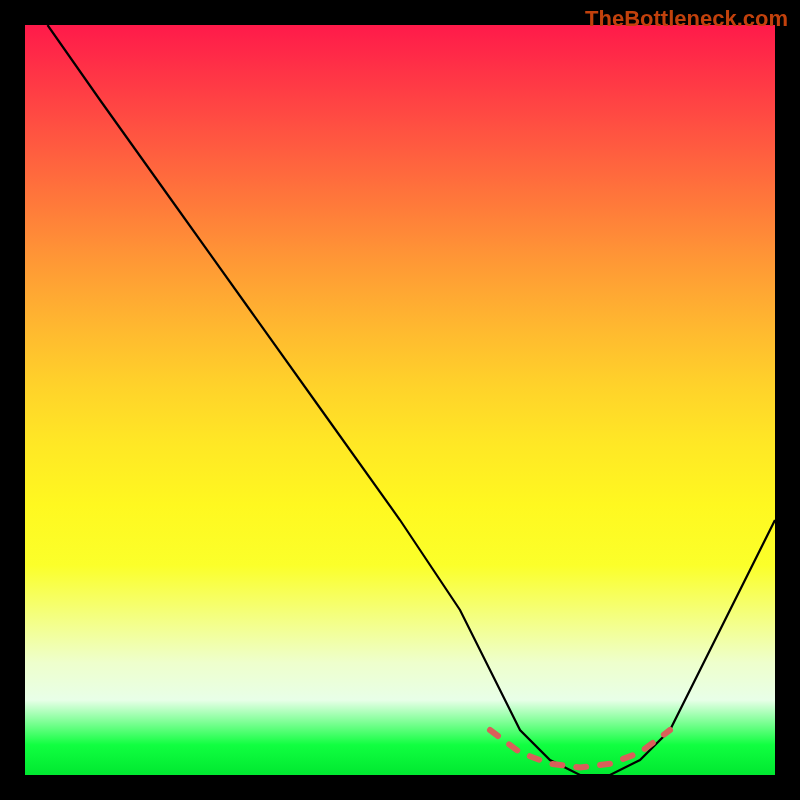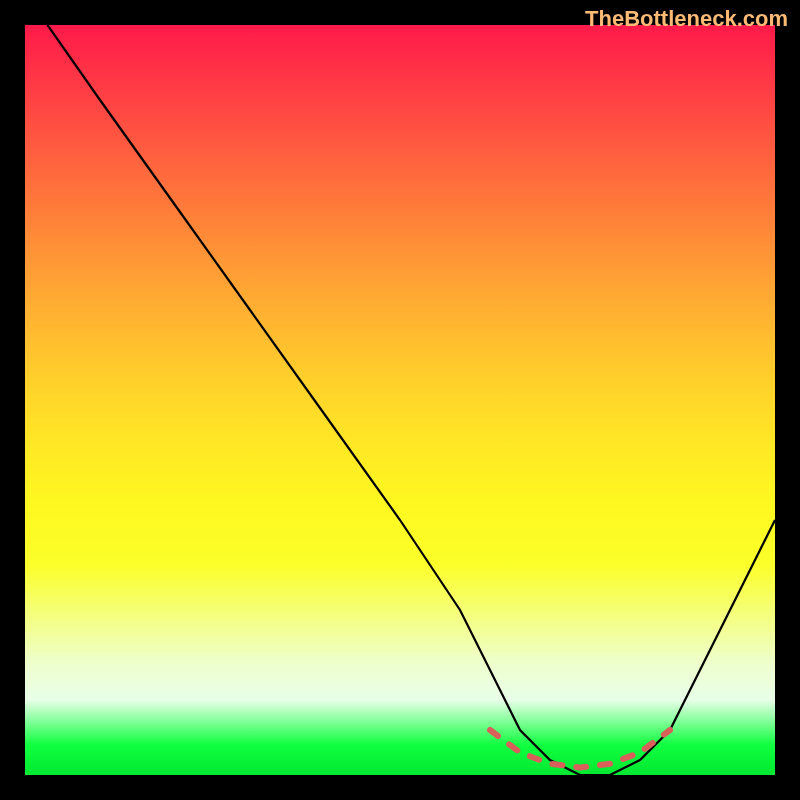--- a/index.html
+++ b/index.html
@@ -7,21 +7,21 @@
     width: 800px;
     height: 800px;
     background: #000;
     position: relative;
     font-family: Arial, sans-serif;
   }
   .watermark {
     position: absolute;
     top: 6px;
     right: 12px;
-    color: #fdba74;
+    color: #c2410c;
     font-size: 22px;
     font-weight: bold;
     z-index: 10;
   }
   .plot-area {
     position: absolute;
     left: 25px;
     top: 25px;
     width: 750px;
     height: 750px;

